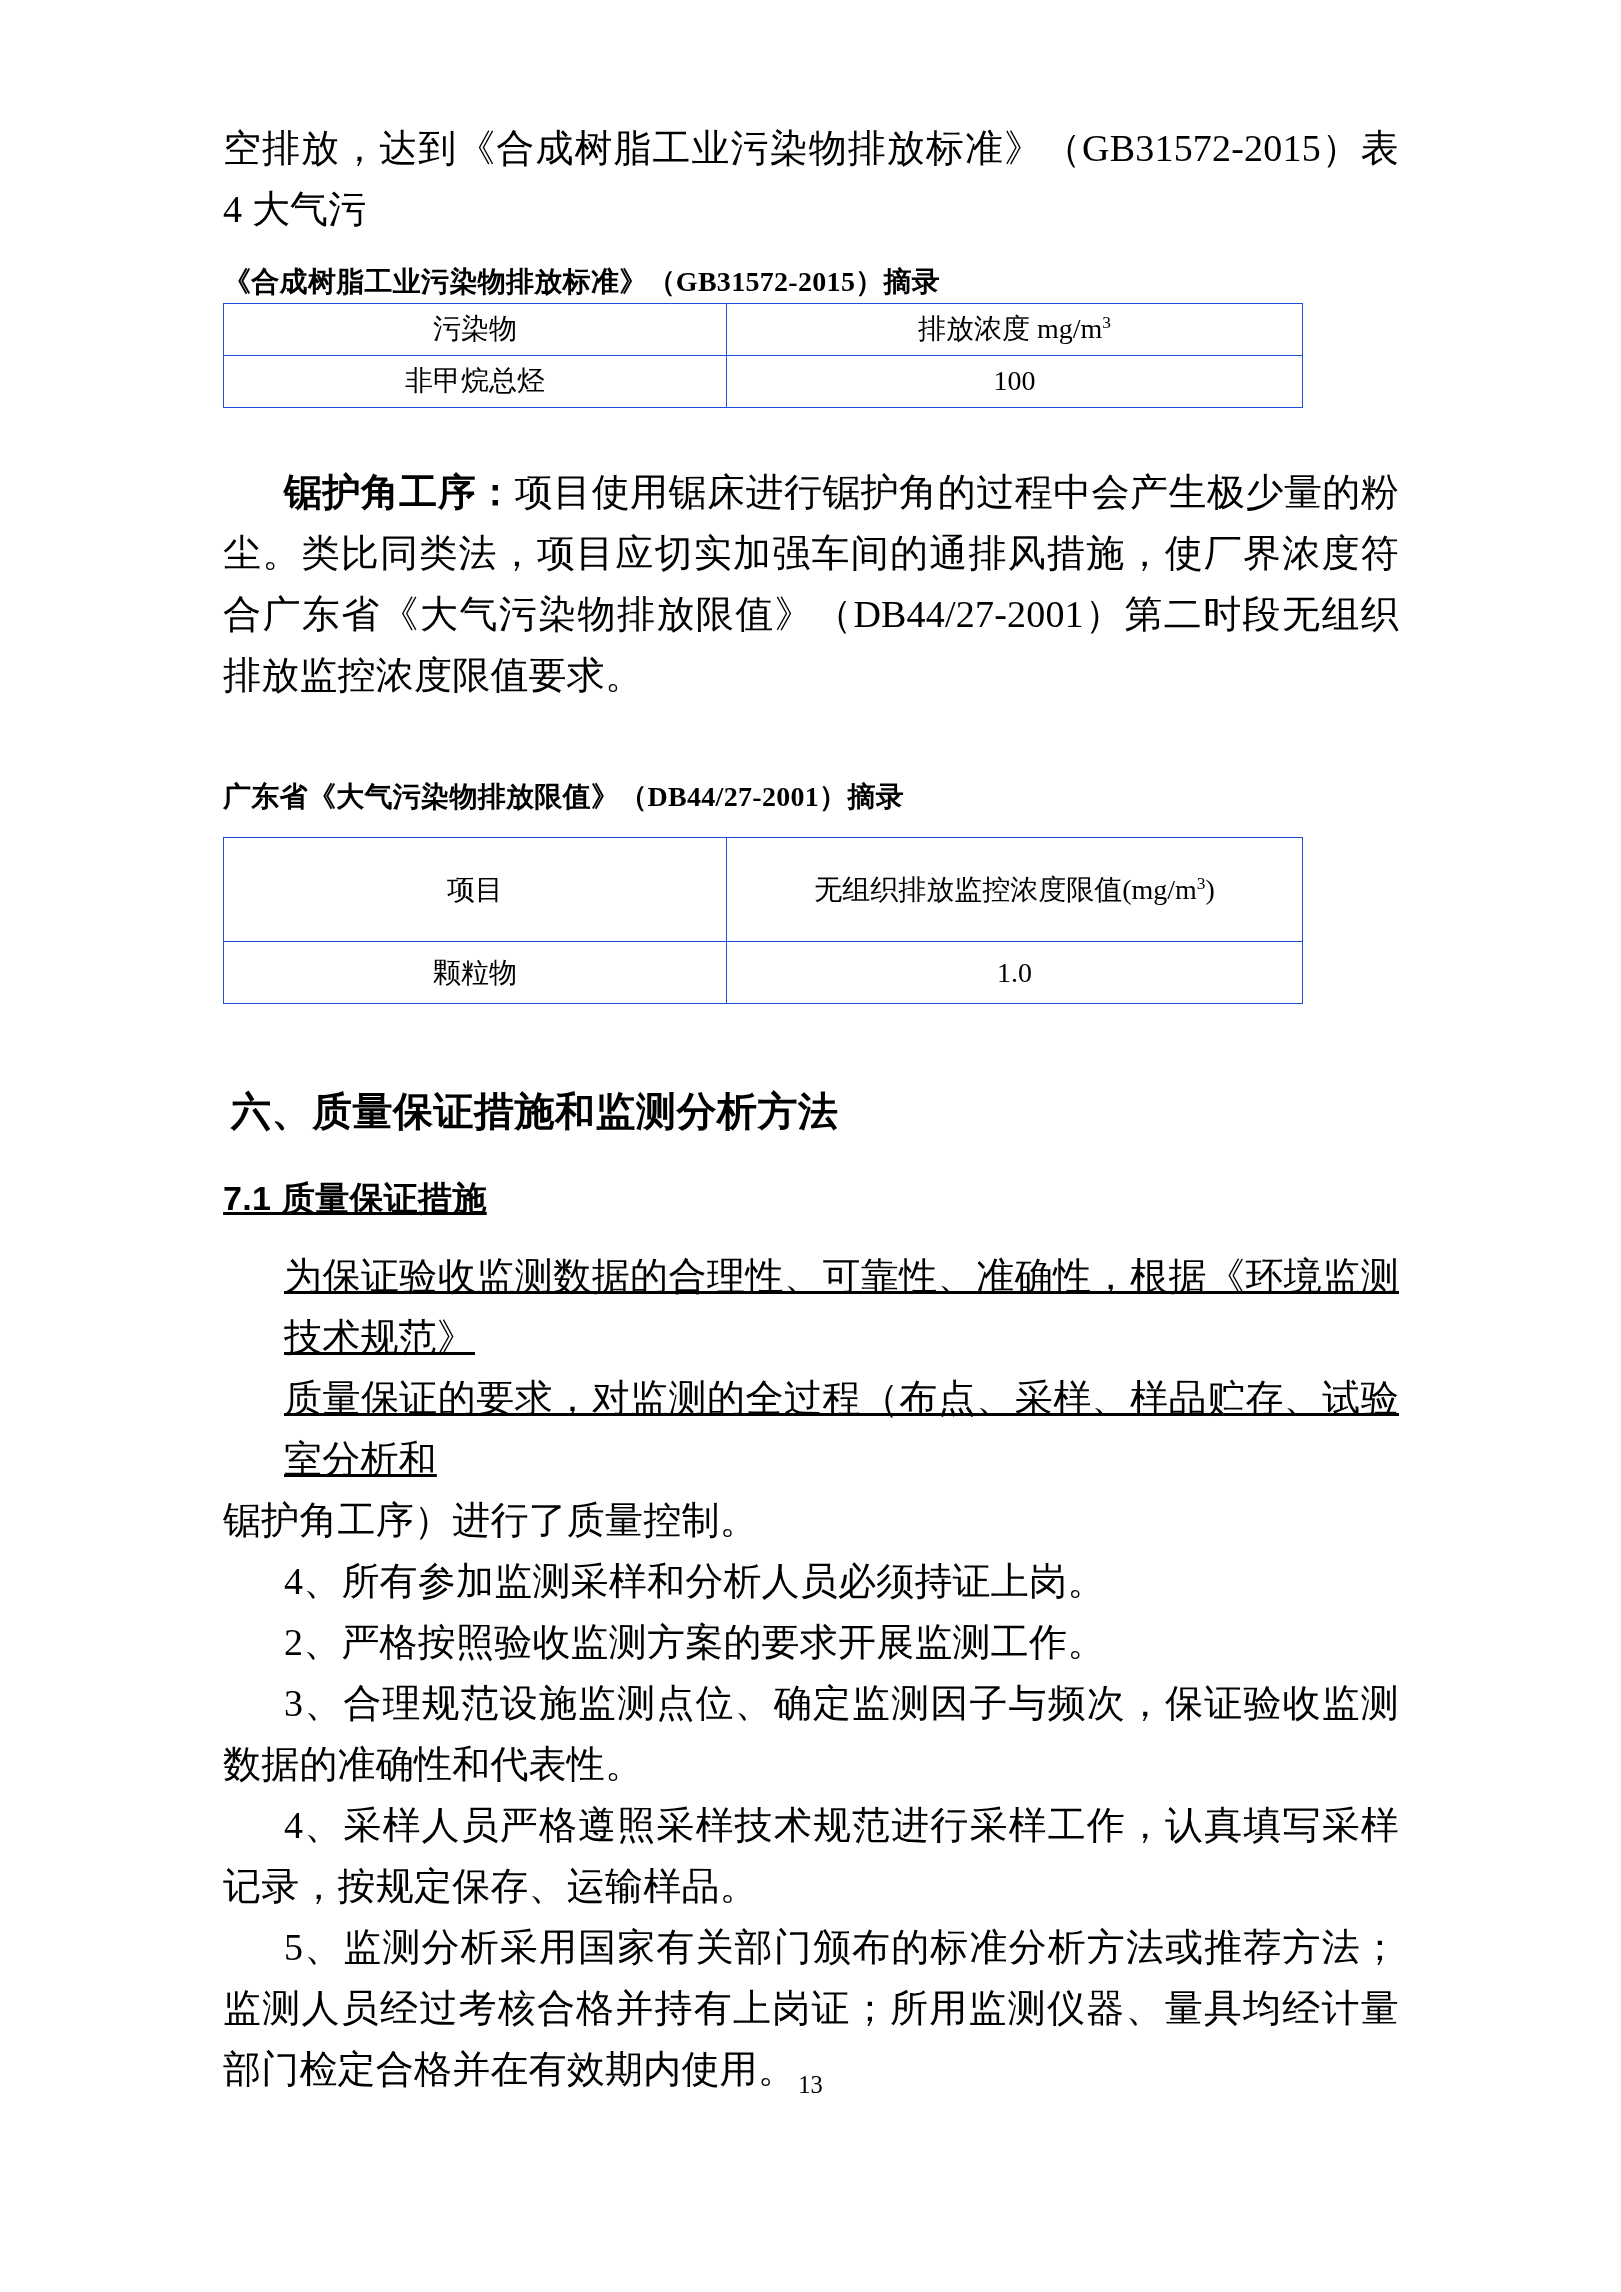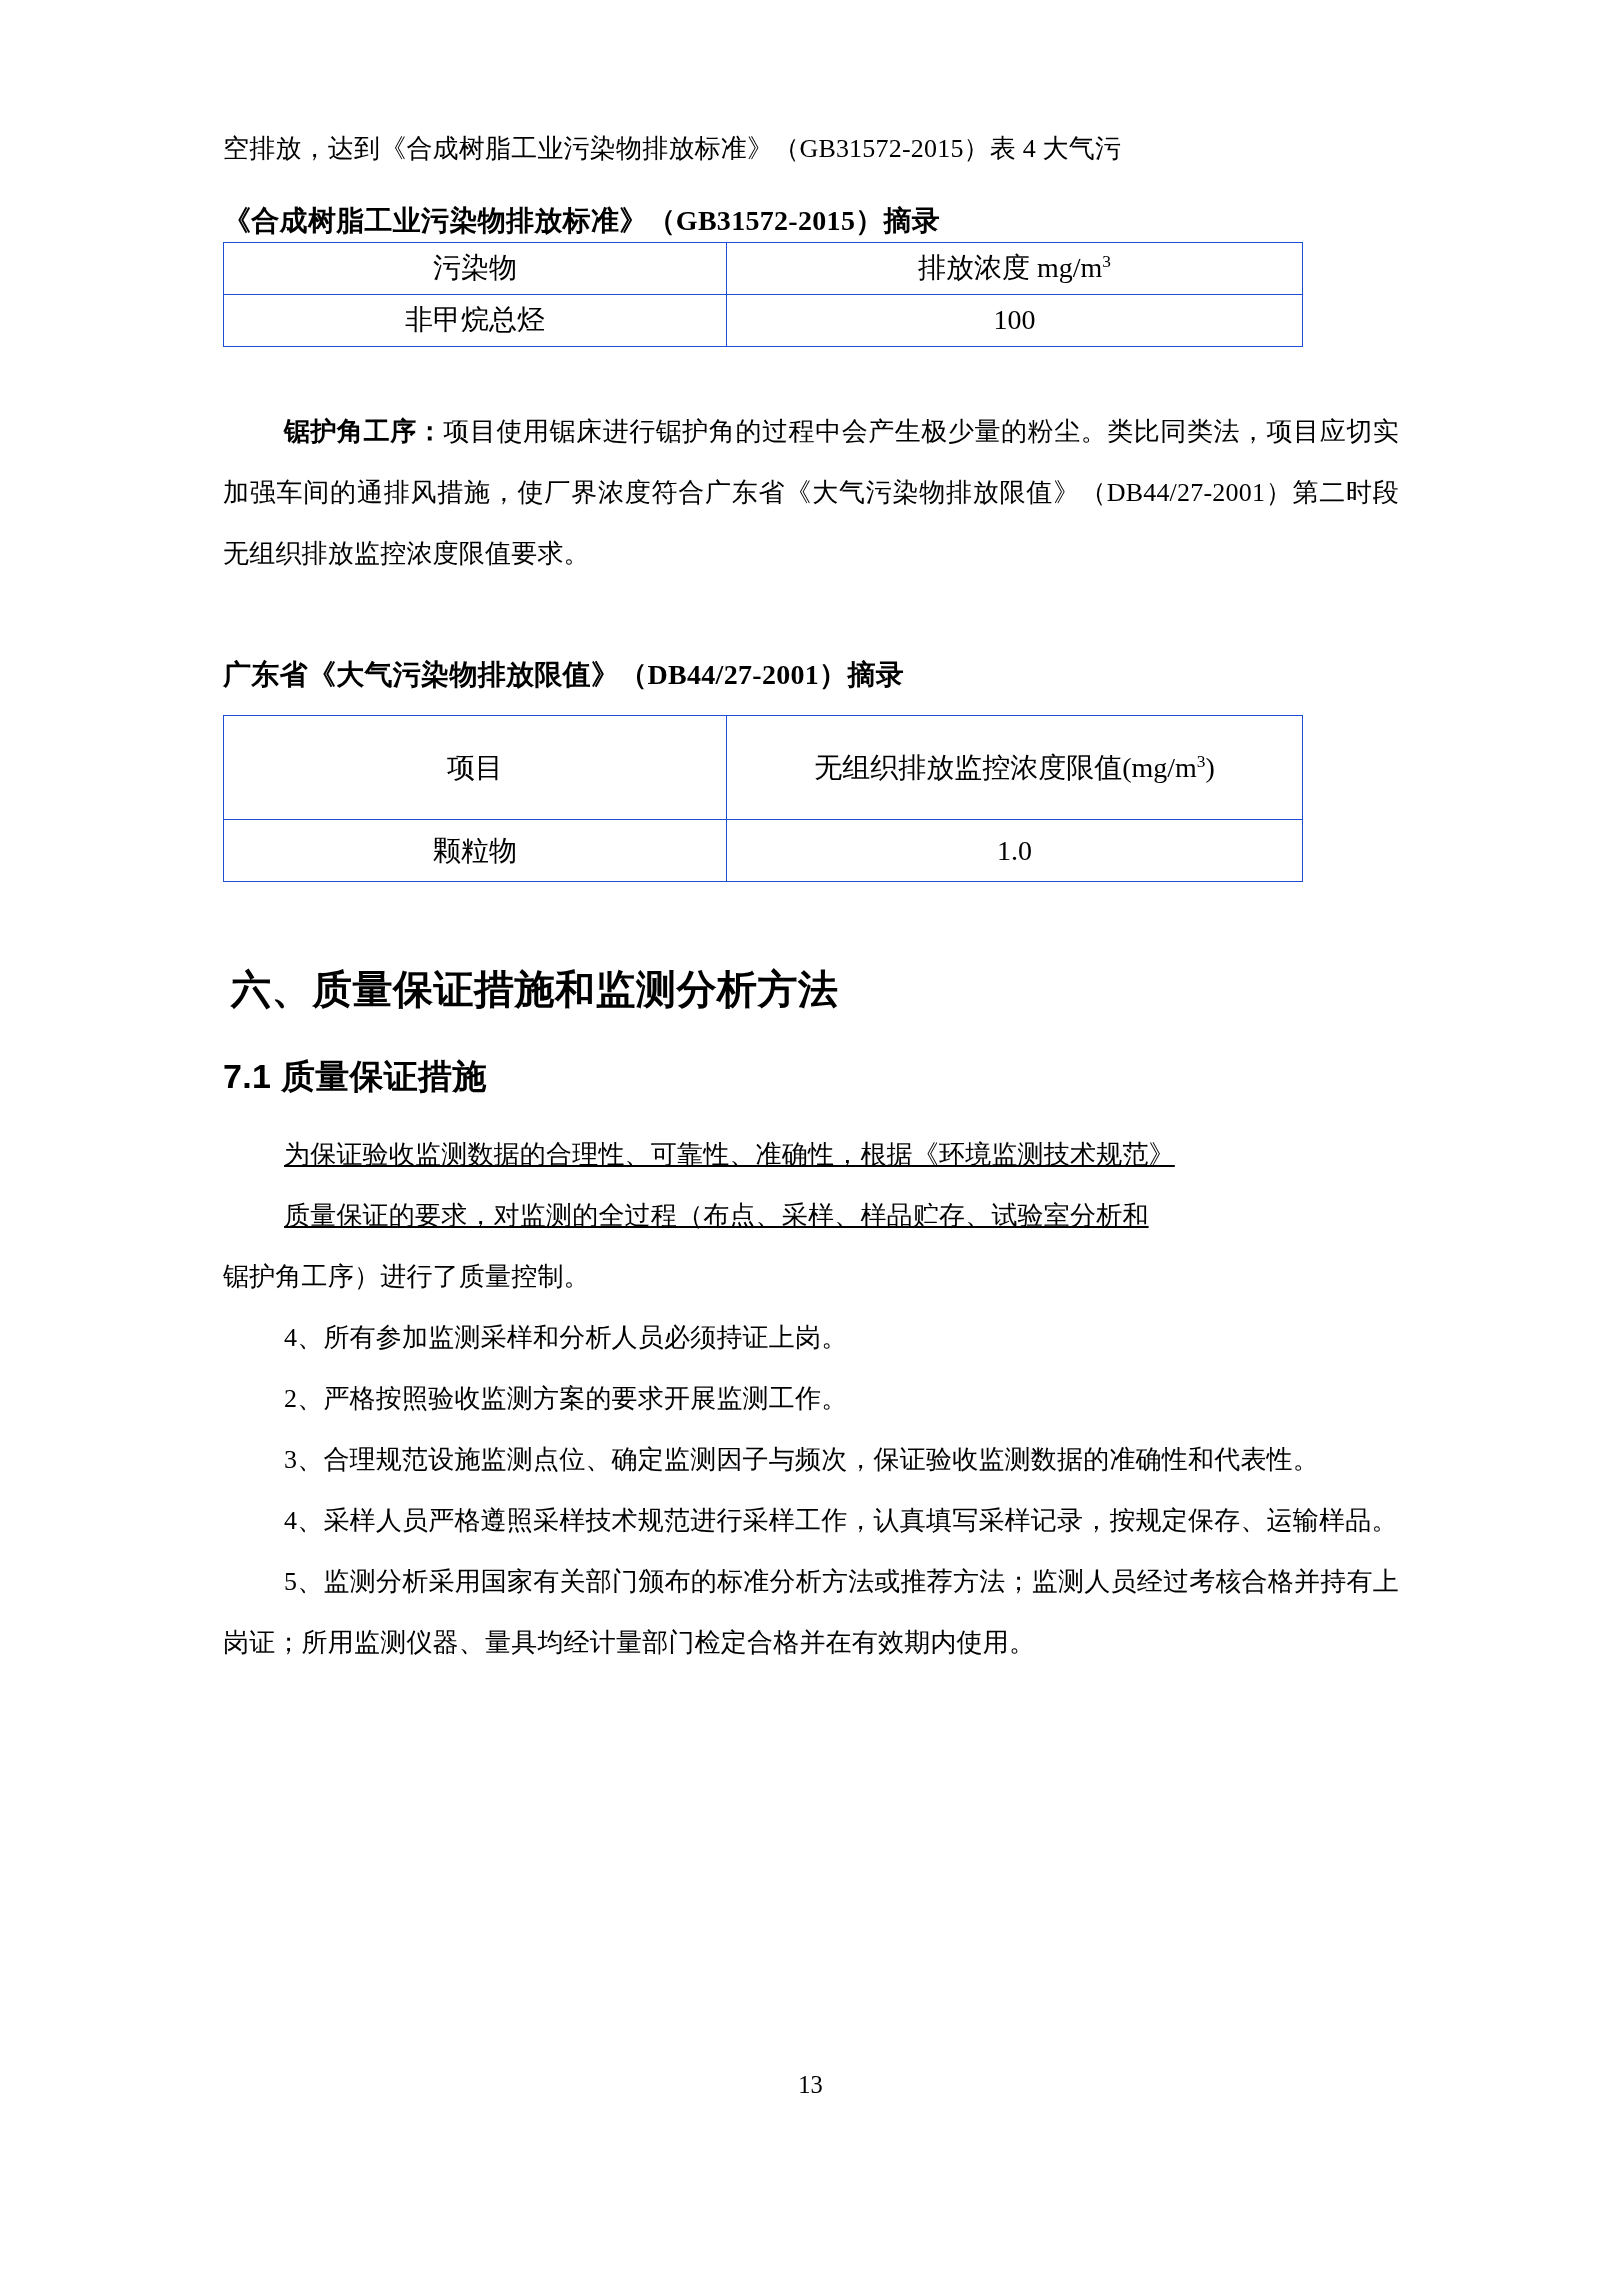--- a/index.html
+++ b/index.html
@@ -24,21 +24,21 @@
   }
   .content {
     position: absolute;
     left: 223px;
     top: 118px;
     width: 1176px;
   }
 
   
   .para {
-    font-size: 26px;
+    font-size: 38px;
     line-height: 61px;
     text-align: justify;
     text-justify: inter-ideograph;
     letter-spacing: 0.2px;
     margin: 0;
   }
   .para.indent2 { text-indent: 61px; }
   .para.indent1 { padding-left: 61px; text-decoration: underline; }
 
   .bold-lead { font-weight: bold; }
@@ -84,20 +84,21 @@
     letter-spacing: 0.5px;
     font-family: "Liberation Sans", "DejaVu Sans", sans-serif;
   }
   h3.h-sub {
     font-size: 34px;
     font-weight: bold;
     margin: 0;
     line-height: 57px;
     letter-spacing: 0.3px;
     font-family: "Liberation Sans", "DejaVu Sans", sans-serif;
+    text-decoration: underline;
   }
 
   .spacer-20 { height: 19.6px; }
   .spacer-55 { height: 54px; }
   .spacer-70 { height: 69px; }
 
   
   .page-number {
     position: absolute;
     left: 0;

